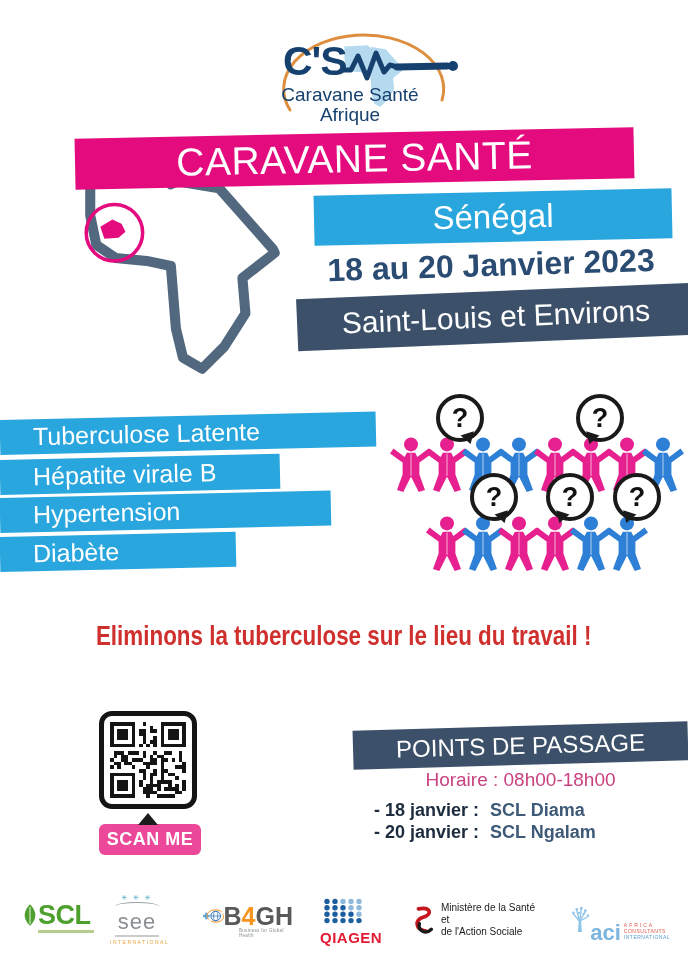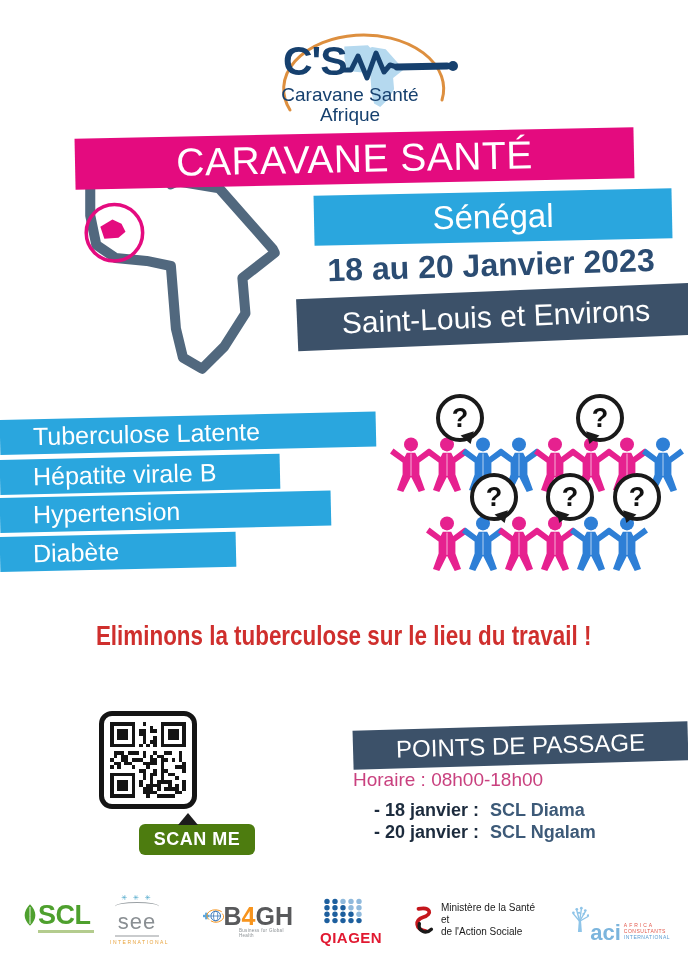--- a/index.html
+++ b/index.html
@@ -53,29 +53,29 @@
   .qm3{left:470px;top:473px;}
   .qm4{left:546px;top:473px;}
   .qm5{left:613px;top:473px;}
   
   .slogan{position:absolute;left:0;top:620px;width:688px;text-align:center;color:var(--red);
     font-size:28px;font-weight:bold;white-space:nowrap;}
   .slogan span{display:inline-block;transform:scaleX(.8);transform-origin:center;}
   
   .qr-frame{position:absolute;left:99px;top:711px;width:76px;height:76px;background:#fff;
     border:5px solid #141414;border-radius:13px;padding:6px;}
-  .scan-label{position:absolute;left:99px;top:824px;width:116px;height:31px;background:#4d7c0f;
+  .scan-label{position:absolute;left:99px;top:824px;width:102px;height:31px;background:#ec4899;
     border-radius:6px;color:#fff;font-weight:bold;font-size:18px;display:flex;align-items:center;
-    justify-content:center;letter-spacing:.5px;margin-left:40px;}
+    justify-content:center;letter-spacing:.5px;}
   .scan-label::before{content:"";position:absolute;top:-11px;left:39px;border:10px solid transparent;
     border-bottom:12px solid #1c1c1c;border-top:none;}
   
   .passage-banner{left:353px;top:726px;width:335px;height:39px;background:var(--navy-banner);
     transform:rotate(-1.6deg);font-size:24px;z-index:2;}
-  .horaire{position:absolute;left:353px;top:769px;width:335px;text-align:left;
+  .horaire{position:absolute;left:353px;top:769px;width:335px;text-align:center;
     color:var(--horaire-pink);font-size:19px;}
   .stops{position:absolute;left:374px;top:799px;font-size:18px;line-height:22px;}
   .stop-date{display:inline-block;width:116px;color:#1c2b3d;font-weight:600;}
   .stop-site{color:#3d5a78;font-weight:600;}
   
   .partners{position:absolute;left:0;top:892px;width:688px;height:60px;font-family:"Liberation Sans",sans-serif;}
   .partner{position:absolute;}
   .p-scl{left:22px;top:10px;width:90px;}
   .scl-row{display:flex;align-items:flex-end;}
   .scl-text{font-size:27px;font-weight:bold;color:#4ea02e;line-height:26px;letter-spacing:-.5px;}

